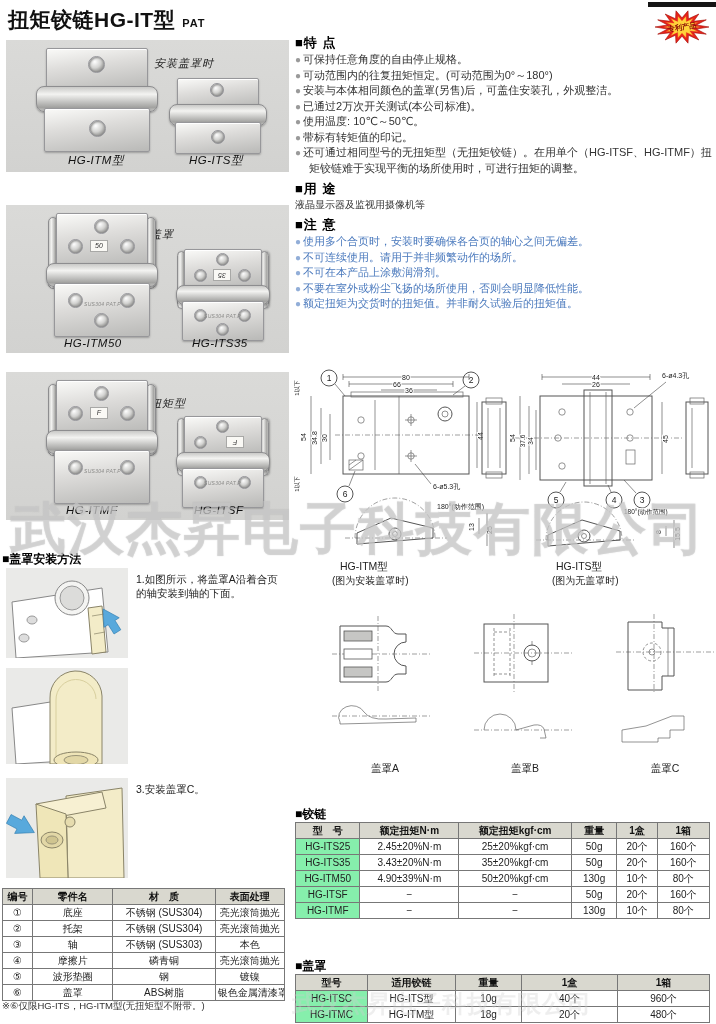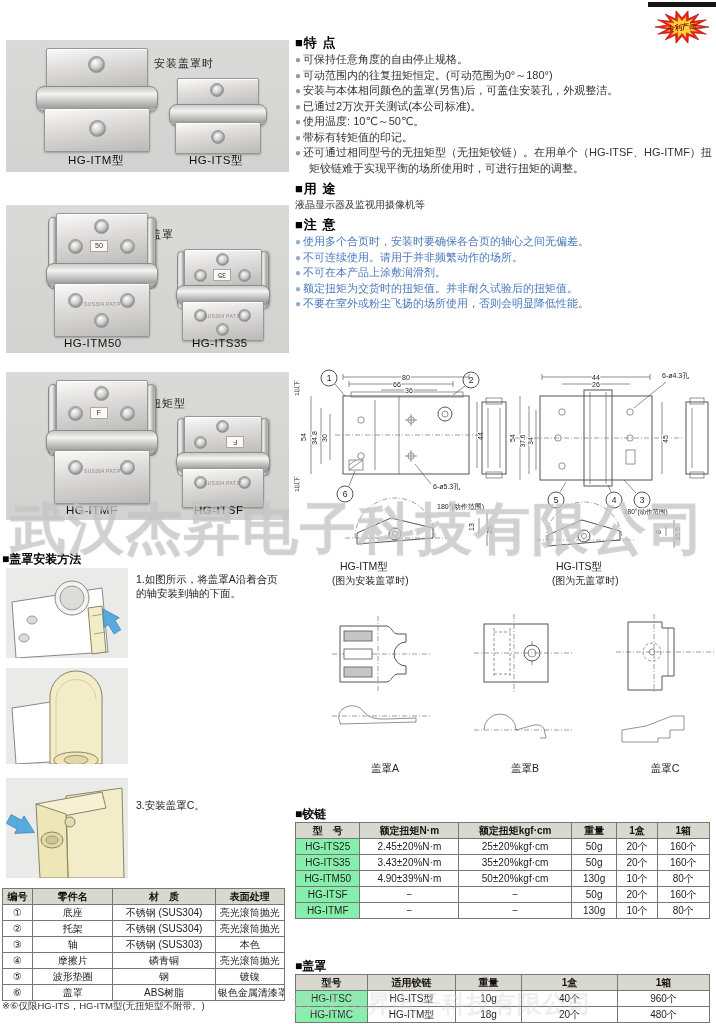--- a/index.html
+++ b/index.html
@@ -4,21 +4,21 @@
 <style>
   html,body{margin:0;padding:0;background:#777;}
   .page{position:relative;width:716px;height:1024px;background:#fff;overflow:hidden;
         font-family:"Liberation Sans","DejaVu Sans",sans-serif;color:#111;}
   .abs{position:absolute;}
   
   .title{position:absolute;left:8px;top:6px;font-size:21px;font-weight:bold;letter-spacing:.5px;}
   .pat{font-size:11px;font-weight:bold;margin-left:7px;letter-spacing:1px;}
   .topbar{position:absolute;right:0;top:2px;width:68px;height:5px;background:#151515;}
   
-  .panel{position:absolute;left:6px;width:283px;background:linear-gradient(180deg,#dadad8,#d2d2d0);}
+  .panel{position:absolute;left:6px;width:283px;background:linear-gradient(180deg,#dadad8,#d2d2d0);font-style:italic;}
   .pcap{position:absolute;font-size:11px;color:#222;letter-spacing:1px;}
   .plabel{position:absolute;font-size:11.5px;color:#111;letter-spacing:.5px;}
   .pt,.pb{position:absolute;background:linear-gradient(172deg,#fafaf8 0%,#dedddb 40%,#b9b9b7 100%);
        border:1px solid #97979a;border-radius:2px;box-shadow:0 1px 2px rgba(0,0,0,.25),inset 0 1px 0 #fff;}
   .kn{position:absolute;background:linear-gradient(180deg,#c9c9c7,#f3f3f1 30%,#a2a2a0 85%,#c6c6c4);
       border:1px solid #8d8d8f;border-radius:8px;box-shadow:0 1px 2px rgba(0,0,0,.3);}
   .knv{position:absolute;background:linear-gradient(90deg,#c9c9c7,#f3f3f1 30%,#a2a2a0 85%,#c6c6c4);
       border:1px solid #8d8d8f;border-radius:8px;box-shadow:1px 0 2px rgba(0,0,0,.3);}
   .hole{position:absolute;border-radius:50%;border:1px solid #95959a;
         background:radial-gradient(circle at 38% 32%,#fff,#d2d2d0 45%,#8c8c8a 78%,#b2b2b0);
@@ -61,20 +61,21 @@
          pointer-events:none;z-index:30;white-space:nowrap;}
   .wmark2{position:absolute;left:292px;top:988px;width:424px;font-size:24px;font-weight:bold;
          color:rgba(205,205,205,.35);letter-spacing:1px;pointer-events:none;z-index:30;white-space:nowrap;overflow:hidden;}
 </style>
 </head>
 <body>
 
 <div class="page">
 
   <div class="topbar"></div>
+  <div class="title"><span>扭矩铰链HG-IT型</span><span class="pat">PAT</span></div>
 
   <svg class="abs" style="right:6px;top:9px;" width="56" height="36" viewBox="0 0 54 34">
     <polygon points="53,17 40.9,19 50.4,23.9 38.2,22.5 43.2,29.5 33.2,24.9 32.8,32.6 27,25.8 21.2,32.6 20.8,24.9 10.8,29.5 15.8,22.5 3.6,23.9 13.1,19 1,17 13.1,15 3.6,10.1 15.8,11.5 10.8,4.5 20.8,9.1 21.2,1.4 27,8.2 32.8,1.4 33.2,9.1 43.2,4.5 38.2,11.5 50.4,10.1 40.9,15" fill="#e8231a" stroke="#a30f08" stroke-width="0.6"></polygon>
     <polygon points="53,17 40.9,19 50.4,23.9 38.2,22.5 43.2,29.5 33.2,24.9 32.8,32.6 27,25.8 21.2,32.6 20.8,24.9 10.8,29.5 15.8,22.5 3.6,23.9 13.1,19 1,17 13.1,15 3.6,10.1 15.8,11.5 10.8,4.5 20.8,9.1 21.2,1.4 27,8.2 32.8,1.4 33.2,9.1 43.2,4.5 38.2,11.5 50.4,10.1 40.9,15" transform="translate(27 17) scale(0.68) translate(-27 -17)" fill="#ffd33a" stroke="#e8231a" stroke-width="0.5"></polygon>
     <text x="27" y="19.5" text-anchor="middle" transform="rotate(-8 27 17)" style="font:bold 7px 'Liberation Sans',sans-serif;fill:#8a0a05;">专利产品</text>
   </svg>
 
   <div class="panel" style="top:40px;height:132px;">
     <div class="pcap" style="left:148px;top:16px;">安装盖罩时</div>
 
@@ -178,22 +179,22 @@
   </ul>
 
   <div class="sech" style="left:295px;top:180px;">■用 途</div>
   <div class="plaintxt" style="left:295px;top:198px;">液晶显示器及监视用摄像机等</div>
 
   <div class="sech" style="left:295px;top:216px;">■注 意</div>
   <ul class="blist nlist" style="left:295px;top:234px;width:420px;">
     <li>使用多个合页时，安装时要确保各合页的轴心之间无偏差。</li>
     <li>不可连续使用。请用于并非频繁动作的场所。</li>
     <li>不可在本产品上涂敷润滑剂。</li>
+    <li>不要在室外或粉尘飞扬的场所使用，否则会明显降低性能。</li>
     <li>额定扭矩为交货时的扭矩值。并非耐久试验后的扭矩值。</li>
-    <li>不要在室外或粉尘飞扬的场所使用，否则会明显降低性能。</li>
   </ul>
 
   <svg class="abs" style="left:293px;top:368px;" width="202" height="190" viewBox="0 0 202 190">
     <line class="dash" x1="42" y1="67" x2="188" y2="67"></line>
     <rect class="ln" x="50" y="28" width="126" height="78" fill="#fff"></rect>
     <rect class="lnt" x="58" y="24" width="112" height="5"></rect>
     <line class="lnt" x1="106" y1="28" x2="106" y2="106"></line>
     <line class="lnt" x1="82" y1="32" x2="82" y2="102"></line>
     <circle class="lnt" cx="68" cy="52" r="3.2"></circle>
       <circle class="lnt" cx="68" cy="88" r="3.2"></circle>
@@ -401,21 +402,21 @@
       <path d="M30,26 L96,14 L100,30 L36,42 Z" fill="#f7f0d2" stroke="#8a8468"></path>
       <path d="M30,26 L34,100 L62,100 L60,36 Z" fill="#efe6b8" stroke="#8a8468"></path>
       <ellipse cx="46" cy="62" rx="11" ry="8" fill="#e2d7a6" stroke="#8a8468"></ellipse>
       <ellipse cx="46" cy="62" rx="6" ry="4" fill="#cfc490" stroke="#9a9478"></ellipse>
       <circle cx="64" cy="44" r="5" fill="#e6dcae" stroke="#8a8468"></circle>
       <g transform="translate(16,48) rotate(118)">
           <polygon points="0,-14 10,3 5,3 5,15 -5,15 -5,3 -10,3" fill="#58a9dc" stroke="#2f7db0" stroke-width="0.6"></polygon>
         </g>
     </svg>
   </div>
-  <div class="steptxt" style="left:136px;top:782px;margin-top:16px;">3.安装盖罩C。</div>
+  <div class="steptxt" style="left:136px;top:782px;">3.安装盖罩C。</div>
 
   <table class="tbl parts" style="left:2px;top:888px;width:283px;">
     <colgroup>
         <col style="width:30px">
         <col style="width:80px">
         <col style="width:102px">
         <col style="width:69px">
       </colgroup>
     <thead>
         <tr>

